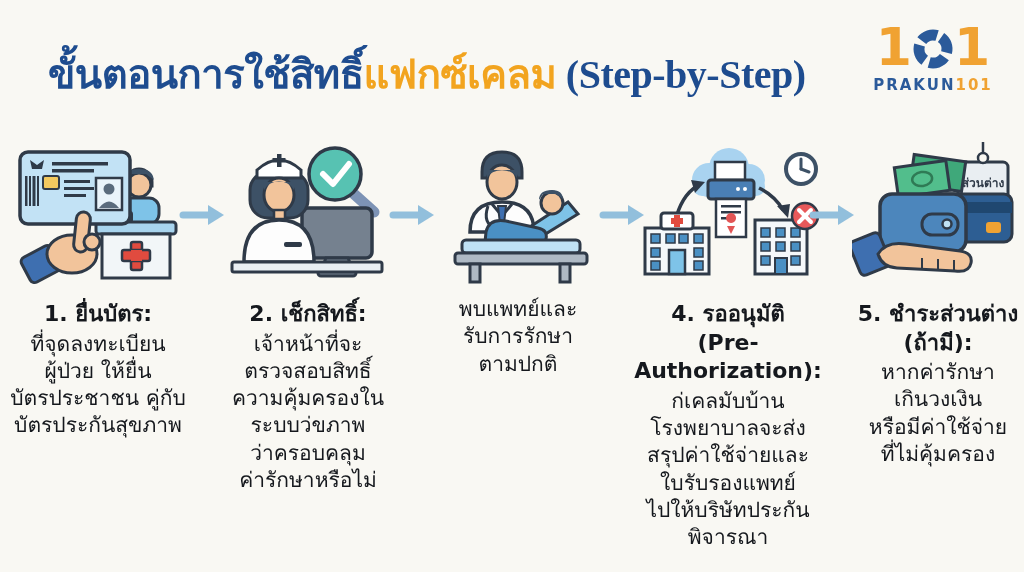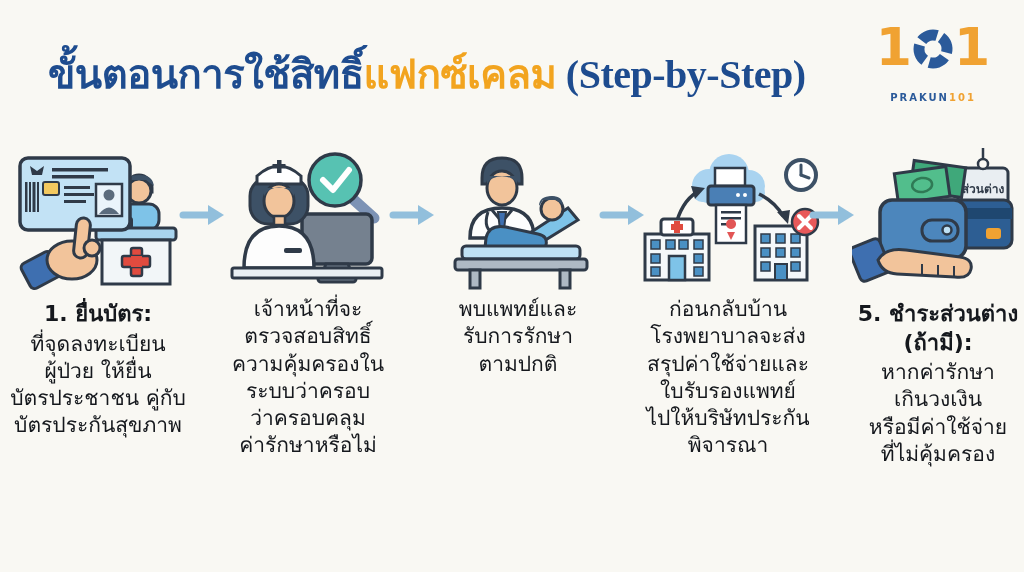--- a/index.html
+++ b/index.html
@@ -19,32 +19,32 @@
     font-size:40px; font-weight:800; letter-spacing:-0.5px;
     white-space:nowrap;
   }
   .title .t-blue   { color:#1e4c8f;font-family:Liberation Serif, serif; }
   .title .t-orange { color:#f2a41f; }
 
   .logo { position:absolute; right:26px; top:18px; width:130px; text-align:center; }
   .logo-digits { display:flex; align-items:center; justify-content:center; height:58px; }
   .logo-digit { font-size:52px; font-weight:800; color:#f0a232; line-height:1; }
   .logo-zero { margin:0 -2px; }
-  .logo-wordmark { font-size:10px; font-weight:700; letter-spacing:2px; margin-top:16px; white-space:nowrap; }
+  .logo-wordmark { font-size:15px; font-weight:700; letter-spacing:2px; margin-top:0; white-space:nowrap; }
   .logo-wordmark .w-blue { color:#2b5a9a; }
   .logo-wordmark .w-orange { color:#f0a232; }
 
   
   .steps {
     position:absolute; top:136px; left:0; right:0;
     display:flex; padding:0 6px;
     justify-content:space-between;
   }
   .step { width:184px; display:flex; flex-direction:column; align-items:center; text-align:center; flex:none; }
-  .step-icon { height:158px; display:flex; align-items:flex-end; justify-content:center; }
+  .step-icon { height:158px; display:flex; align-items:flex-start; justify-content:center; }
   .step-heading {
     font-size:22px; font-weight:800; line-height:1.3;
     white-space:pre-line; width:206px; margin:6px -11px 0;
   }
   .step-body {
     font-size:21px; font-weight:500; line-height:1.3;
     white-space:pre-line; width:206px; margin:2px -11px 0;
   }
   .arrow-cell { flex:none; width:26px; display:flex; justify-content:center; margin-top:66px; }
   .arrow-cell svg { overflow:visible; }
@@ -147,24 +147,25 @@
           <rect x="50.5" y="22" width="13" height="4.5" fill="#2f3a48"></rect>
           <ellipse cx="57" cy="59" rx="15" ry="17" fill="#f2c49b" stroke="#2f3a48" stroke-width="3"></ellipse>
           <path d="M42,54 a16,13 0 0 1 30,0 l0,-8 -30,0 z" fill="#3d5166"></path>
           <rect x="52" y="74" width="11" height="9" fill="#f2c49b" stroke="#2f3a48" stroke-width="2.5"></rect>
           <path d="M22,126 q0,-42 35,-42 q35,0 35,42 z" fill="#fdfdfd" stroke="#2f3a48" stroke-width="3.5"></path>
           <rect x="62" y="106" width="18" height="5" rx="2" fill="#2f3a48"></rect>
 
           <rect x="10" y="126" width="150" height="10" rx="2" fill="#e9eff3" stroke="#2f3a48" stroke-width="3"></rect>
         </svg>
       </div>
+      <div class="step-heading">2. เช็กสิทธิ์:</div>
       <div class="step-body">เจ้าหน้าที่จะ
 ตรวจสอบสิทธิ์
 ความคุ้มครองใน
-ระบบว่าครอบ
+ระบบว่ขภาพ
 ว่าครอบคลุม
 ค่ารักษาหรือไม่</div>
     </div>
 
     <div class="arrow-cell">
       <svg width="48" height="26" viewBox="0 0 48 26">
         <line x1="4" y1="13" x2="31" y2="13" stroke="#92bfdc" stroke-width="7" stroke-linecap="round"></line>
         <polygon points="29,3 45,13 29,23" fill="#92bfdc"></polygon>
       </svg>
     </div>
@@ -264,21 +265,23 @@
               <rect x="158" y="106" width="9" height="9"></rect>
             <rect x="128" y="120" width="9" height="9"></rect>
               <rect x="158" y="120" width="9" height="9"></rect>
           </g>
           <rect x="142" y="122" width="12" height="16" fill="#4a90c4" stroke="#2f3a48" stroke-width="2"></rect>
           <circle cx="172" cy="80" r="13" fill="#e8595a" stroke="#2f3a48" stroke-width="2.5"></circle>
           <line x1="166" y1="74" x2="178" y2="86" stroke="#ffffff" stroke-width="4" stroke-linecap="round"></line>
           <line x1="178" y1="74" x2="166" y2="86" stroke="#ffffff" stroke-width="4" stroke-linecap="round"></line>
         </svg>
       </div>
-      <div class="step-body">ก่อนกลับบ้าน
+      <div class="step-heading">4. รออนุมัติ
+(Pre-Authorization):</div>
+      <div class="step-body">ก่เคลมับบ้าน
 โรงพยาบาลจะส่ง
 สรุปค่าใช้จ่ายและ
 ใบรับรองแพทย์
 ไปให้บริษัทประกัน
 พิจารณา</div>
     </div>
 
     <div class="arrow-cell">
       <svg width="48" height="26" viewBox="0 0 48 26">
         <line x1="4" y1="13" x2="31" y2="13" stroke="#92bfdc" stroke-width="7" stroke-linecap="round"></line>

